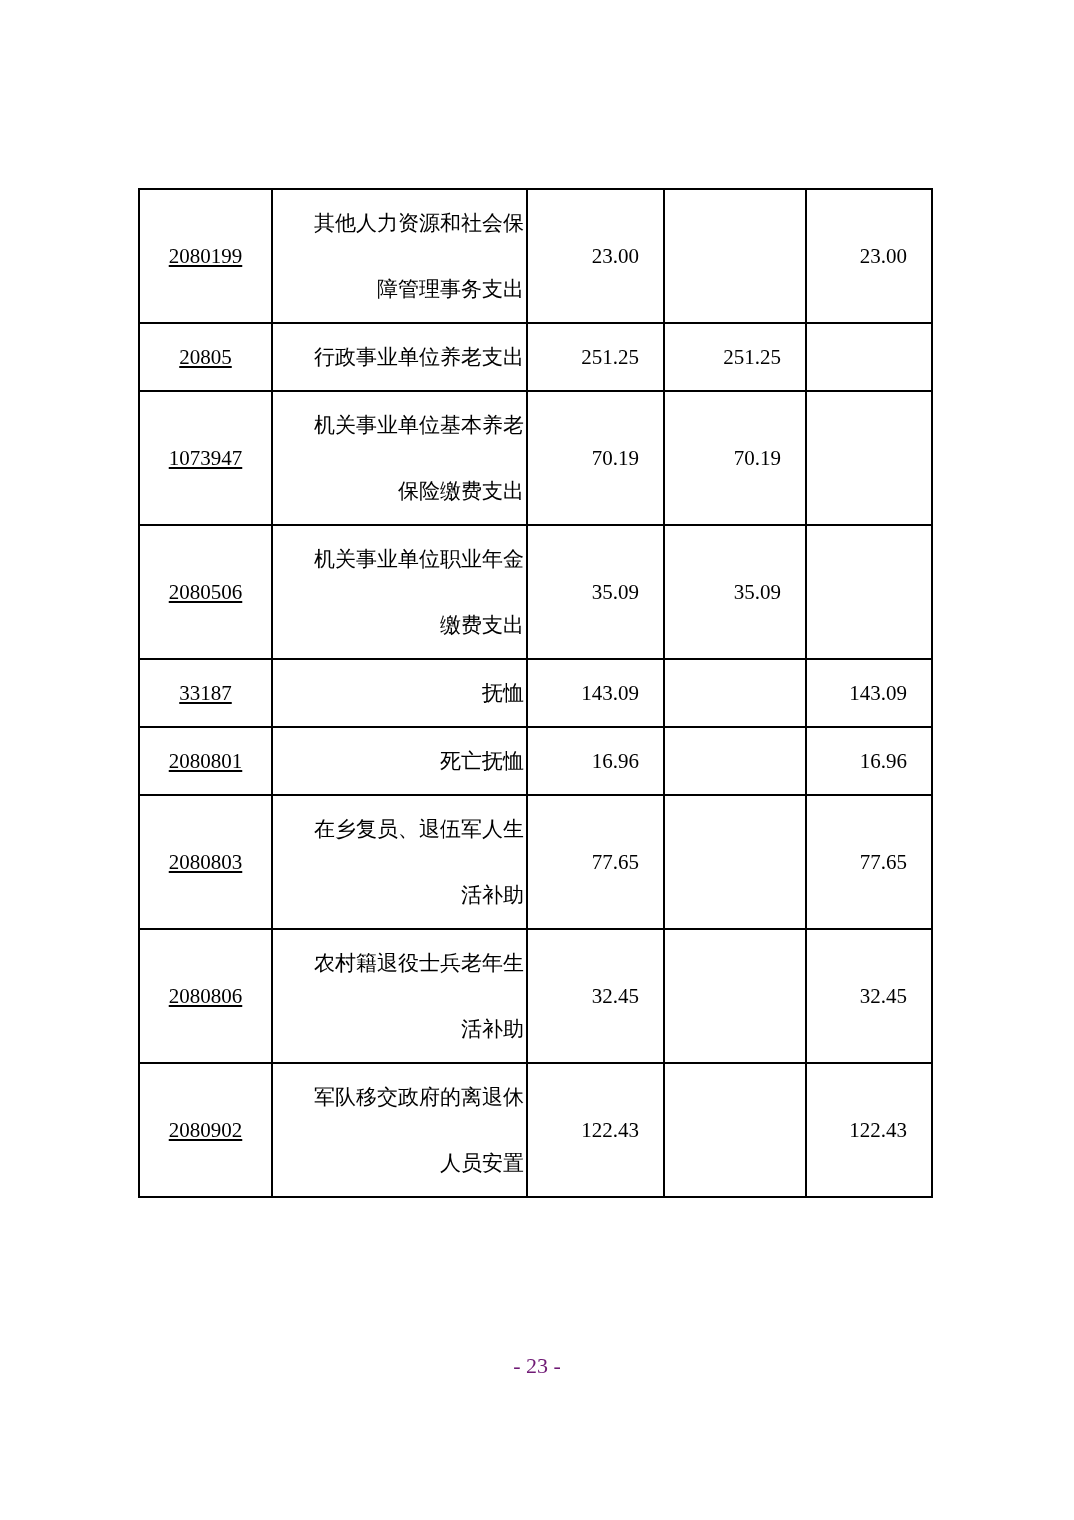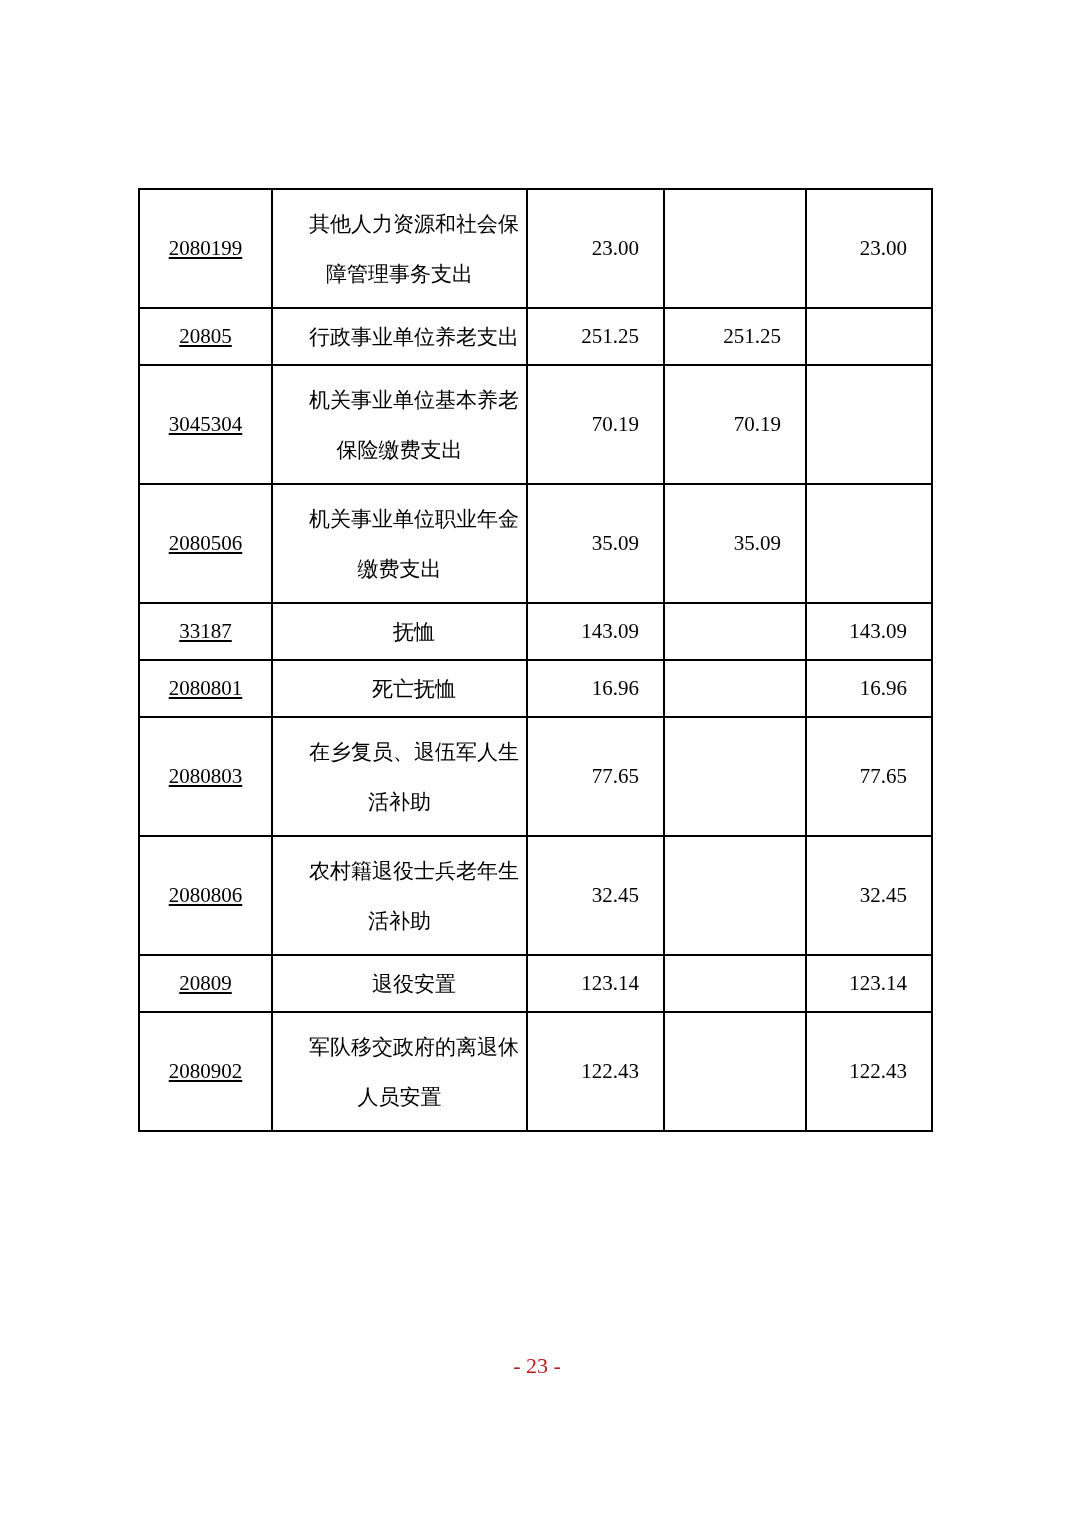--- a/index.html
+++ b/index.html
@@ -29,39 +29,39 @@
     font-size: 21px;
     overflow: hidden;
   }
   tr.row-short { height: 57px; }
   tr.row-tall  { height: 119px; }
   td.code-cell {
     text-align: center;
     text-decoration: underline;
   }
   td.name-cell {
-    text-align: center;
+    text-align: right;
     padding: 0 2px 0 2px;
     text-indent: 29px;
-    line-height: 50px;
+    line-height: 66px;
     white-space: pre-wrap;
     word-break: break-all;
   }
   td.num-cell {
     text-align: right;
     padding-right: 24px;
   }
   .footer {
     position: absolute;
     top: 1353px;
     left: 0;
     width: 100%;
     text-align: center;
     font-size: 22px;
-    color: #b91c1c;
+    color: #701a75;
   }
 </style>
 </head>
 <body>
 
 <div class="page">
 
   <table class="budget-table">
     <colgroup>
       <col style="width:133px">
@@ -83,21 +83,21 @@
     <tr class="row-short">
       <td class="code-cell">20805</td>
       <td class="name-cell">行政事业单位养老支出</td>
       <td class="num-cell">251.25</td>
       <td class="num-cell">251.25</td>
       <td class="num-cell"></td>
     </tr>
 
 
     <tr class="row-tall">
-      <td class="code-cell">3045304</td>
+      <td class="code-cell">1073947</td>
       <td class="name-cell">机关事业单位基本养老
 保险缴费支出</td>
       <td class="num-cell">70.19</td>
       <td class="num-cell">70.19</td>
       <td class="num-cell"></td>
     </tr>
 
     <tr class="row-tall">
       <td class="code-cell">2080506</td>
       <td class="name-cell">机关事业单位职业年金
@@ -135,27 +135,20 @@
     <tr class="row-tall">
       <td class="code-cell">2080806</td>
       <td class="name-cell">农村籍退役士兵老年生
 活补助</td>
       <td class="num-cell">32.45</td>
       <td class="num-cell"></td>
       <td class="num-cell">32.45</td>
     </tr>
 
 
-    <tr class="row-short">
-      <td class="code-cell">20809</td>
-      <td class="name-cell">退役安置</td>
-      <td class="num-cell">123.14</td>
-      <td class="num-cell"></td>
-      <td class="num-cell">123.14</td>
-    </tr>
 
     <tr class="row-tall">
       <td class="code-cell">2080902</td>
       <td class="name-cell">军队移交政府的离退休
 人员安置</td>
       <td class="num-cell">122.43</td>
       <td class="num-cell"></td>
       <td class="num-cell">122.43</td>
     </tr>
 

